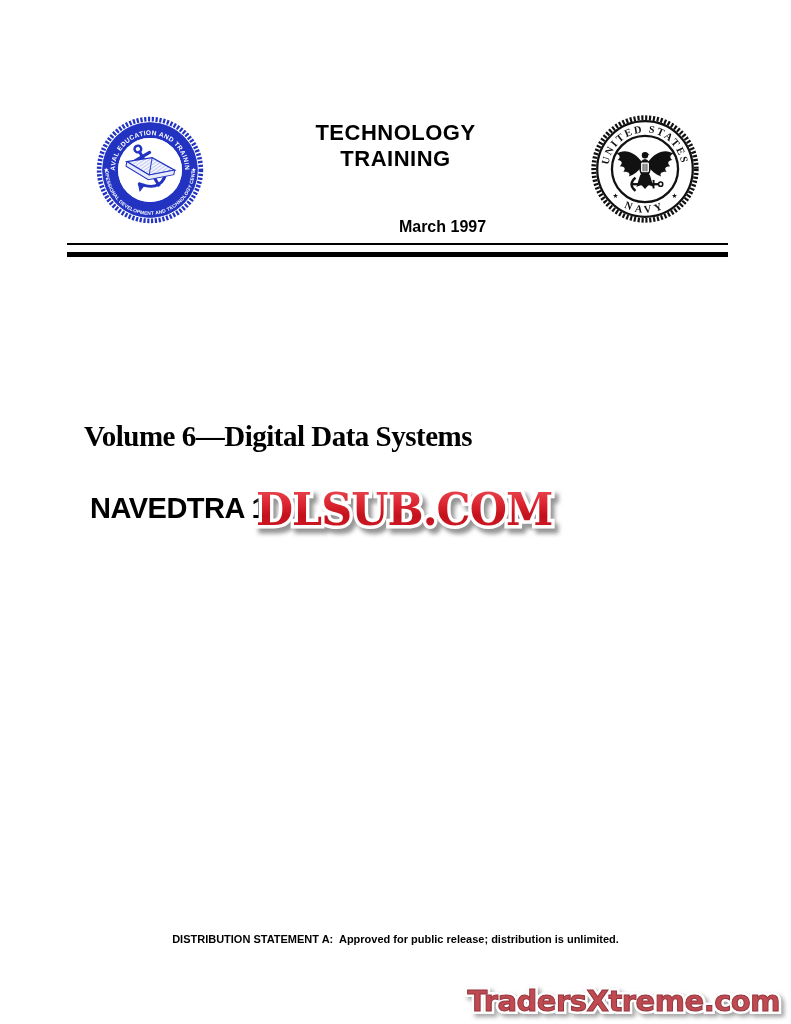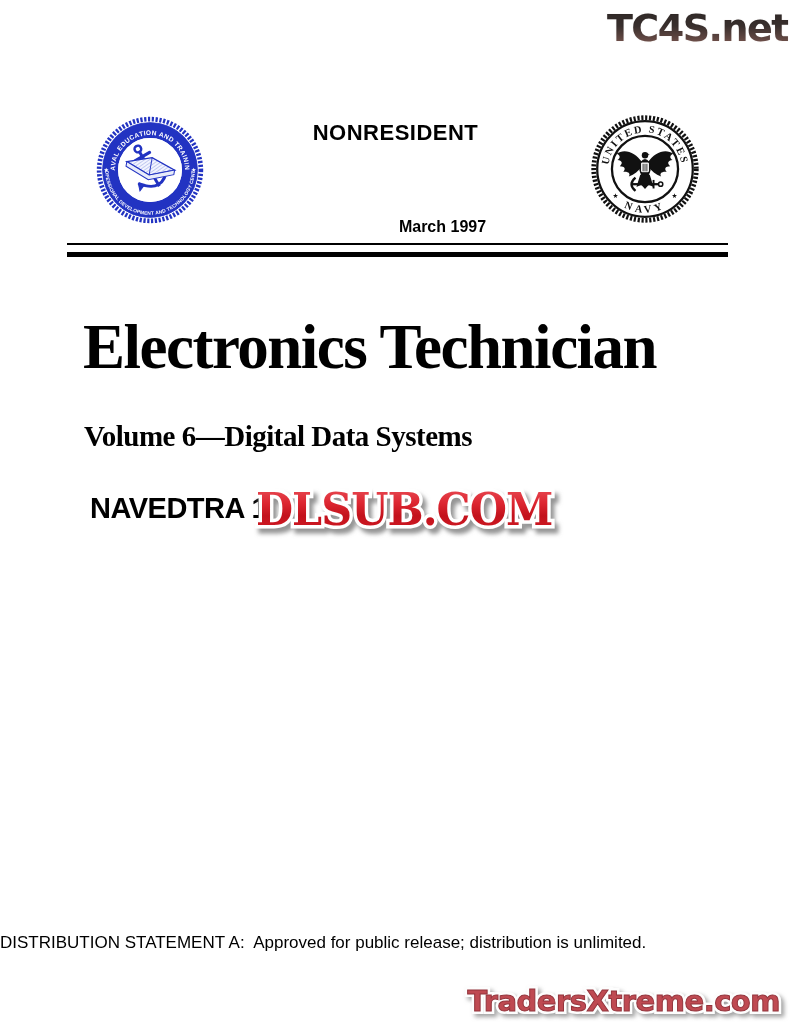--- a/index.html
+++ b/index.html
@@ -71,29 +71,28 @@
     font-family:"Liberation Serif",serif;font-weight:bold;font-size:29px;
     letter-spacing:-0.5px;line-height:1;white-space:nowrap;
   }
   .doc-number{
     position:absolute;left:90px;top:494px;
     font-weight:bold;font-size:29px;letter-spacing:-0.5px;line-height:1;white-space:nowrap;
   }
   
   .dist-statement{
     position:absolute;left:0;top:933px;width:100%;
-    font-weight:normal;font-size:17px;white-space:pre;
+    text-align:center;font-weight:bold;font-size:11px;white-space:pre;
   }
 </style>
 </head>
 <body>
 
 <div class="page">
 
-  <div class="wm-tc4s">TC4S.net</div>
 
   <svg class="seal seal-left" viewBox="0 0 120 120">
     <defs>
       <pattern id="bookhatch" width="3" height="3" patternUnits="userSpaceOnUse" patternTransform="rotate(45)">
         <rect width="3" height="3" fill="#f2f4ff"></rect>
         <line x1="0" y1="0" x2="0" y2="3" stroke="#8f9ce0" stroke-width="1"></line>
       </pattern>
       <path id="lsTop" d="M 22.5,60 A 37.5,37.5 0 1 1 97.5,60" fill="none"></path>
       <path id="lsBot" d="M 12,60 A 48,48 0 0 0 108,60" fill="none"></path>
     </defs>
@@ -121,21 +120,22 @@
       </g>
       <g transform="rotate(10 60 60)">
         <path d="M34,55.5 L60,46.5 L86,55.5 L60,65.5 Z" fill="url(#bookhatch)" stroke="#2233c2" stroke-width="1.4"></path>
         <path d="M34,55.5 L34,60.5 L60,70.5 L86,60.5 L86,55.5 L60,65.5 Z" fill="#e8ecfa" stroke="#2233c2" stroke-width="1.1"></path>
         <line x1="60" y1="46.5" x2="60" y2="65.5" stroke="#2233c2" stroke-width="1"></line>
       </g>
     </g>
   </svg>
 
   <div class="course-type">
-    <div>NONRESIDENT</div>
+    <div>TECHNOLOGY</div>
+    <div>TRAINING</div>
   </div>
   <div class="course-date">March 1997</div>
 
   <svg class="seal seal-right" viewBox="0 0 120 120">
     <defs>
       <path id="rsTop" d="M 21.5,60 A 38.5,38.5 0 1 1 98.5,60" fill="none"></path>
       <path id="rsBot" d="M 14,60 A 46,46 0 0 0 106,60" fill="none"></path>
     </defs>
     <circle cx="60" cy="60" r="57" fill="#fff"></circle>
     <circle cx="60" cy="60" r="54" fill="none" stroke="#111" stroke-width="5" stroke-dasharray="2.3 1.8"></circle>
@@ -165,21 +165,20 @@
         <line x1="69" y1="71.5" x2="69" y2="80.5" stroke-width="2"></line>
         <path d="M50,69 Q41.5,76 50,83" stroke-width="2.4"></path>
         <circle cx="76.5" cy="76" r="2.2" stroke-width="1.6"></circle>
       </g>
     </g>
   </svg>
 
   <div class="rule rule-thin"></div>
   <div class="rule rule-thick"></div>
 
-  <div class="doc-title">Electronics Technician</div>
   <div class="doc-subtitle">Volume 6—Digital Data Systems</div>
   <div class="doc-number">NAVEDTRA 1</div>
 
   <div class="layered wm-dlsub">
     <span class="back">DLSUB.COM</span>
     <span class="front">DLSUB.COM</span>
   </div>
 
   <div class="dist-statement">DISTRIBUTION STATEMENT A:  Approved for public release; distribution is unlimited.</div>
 

